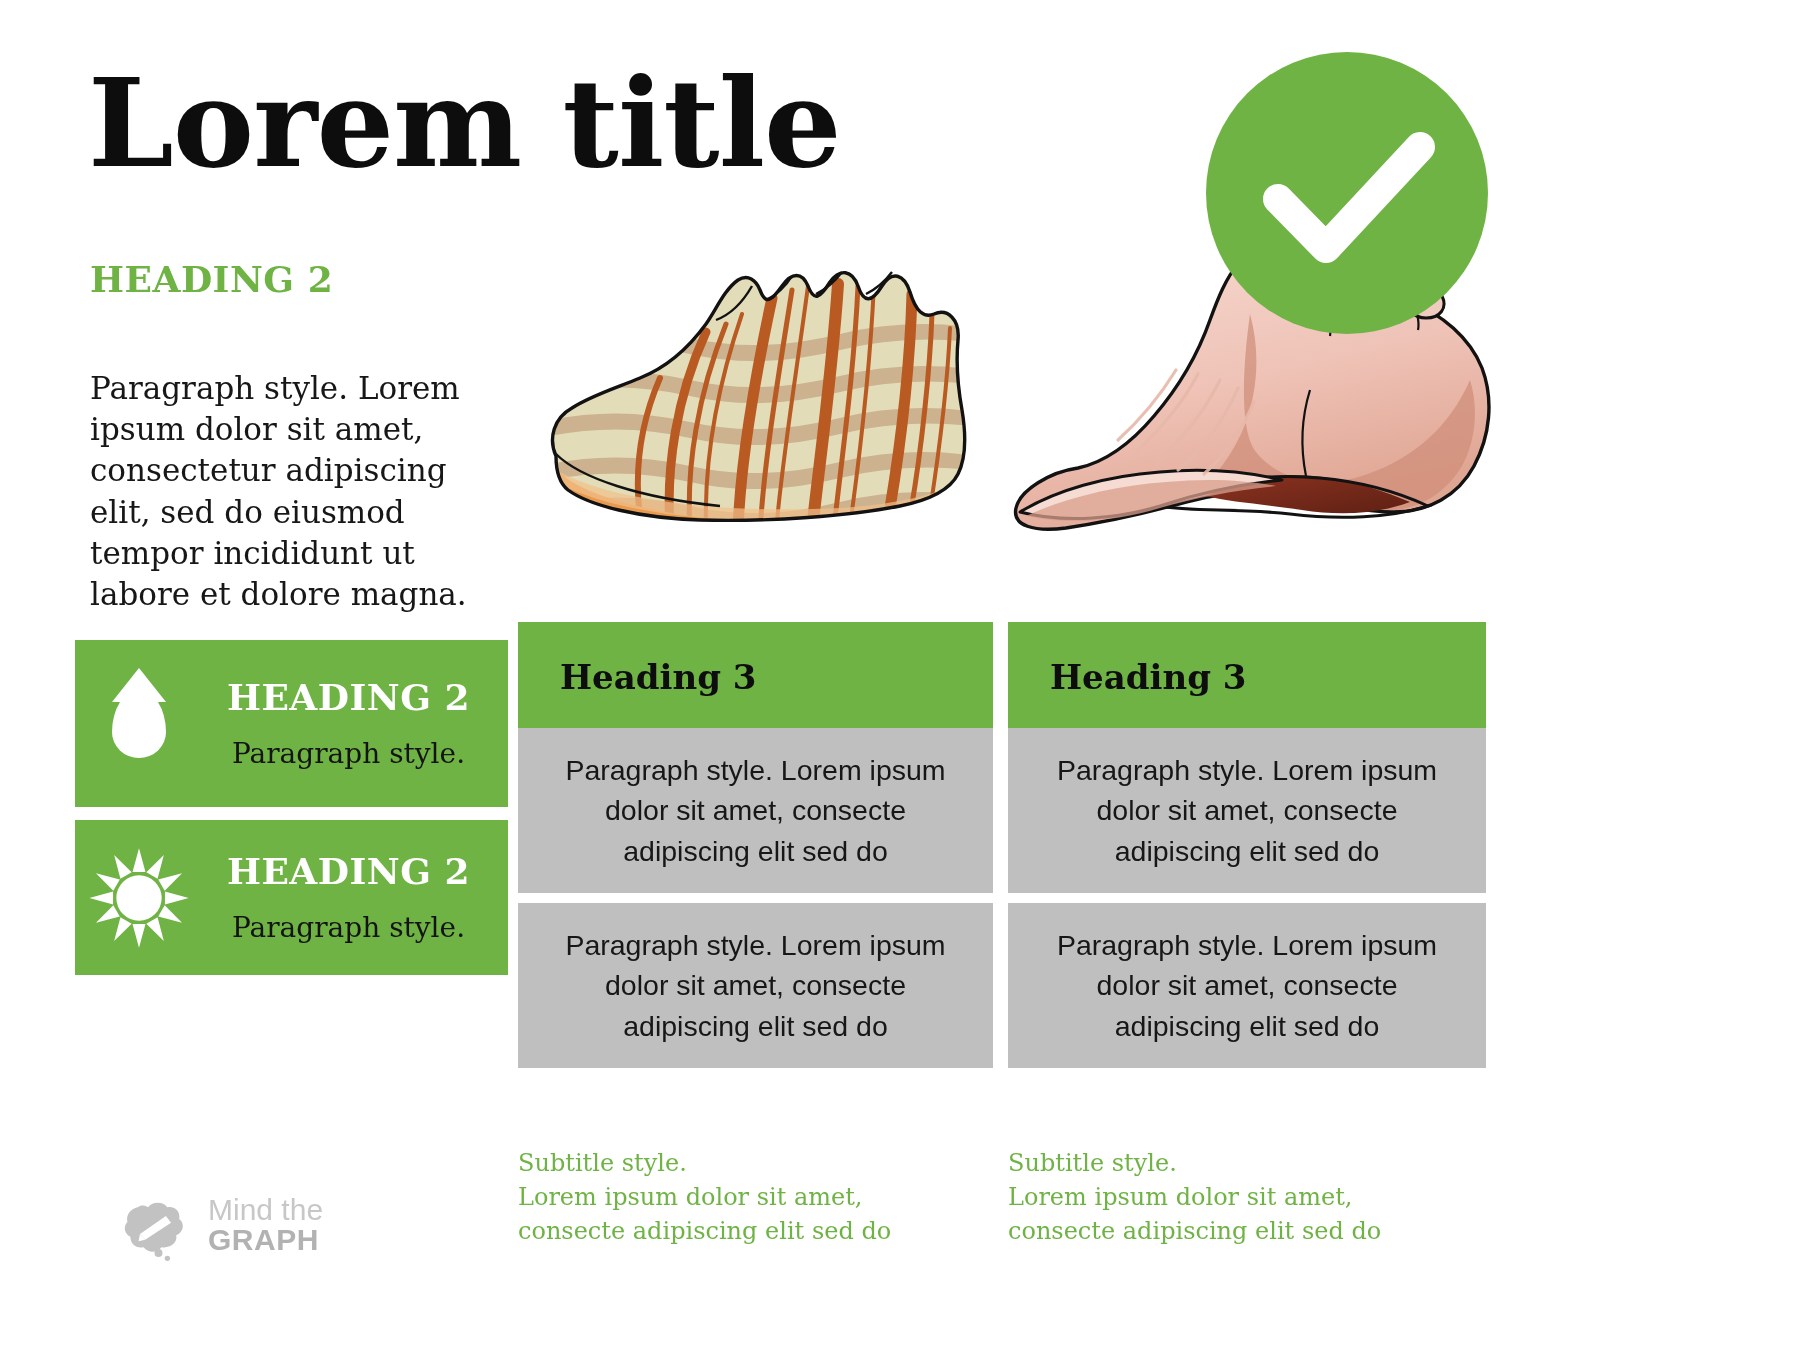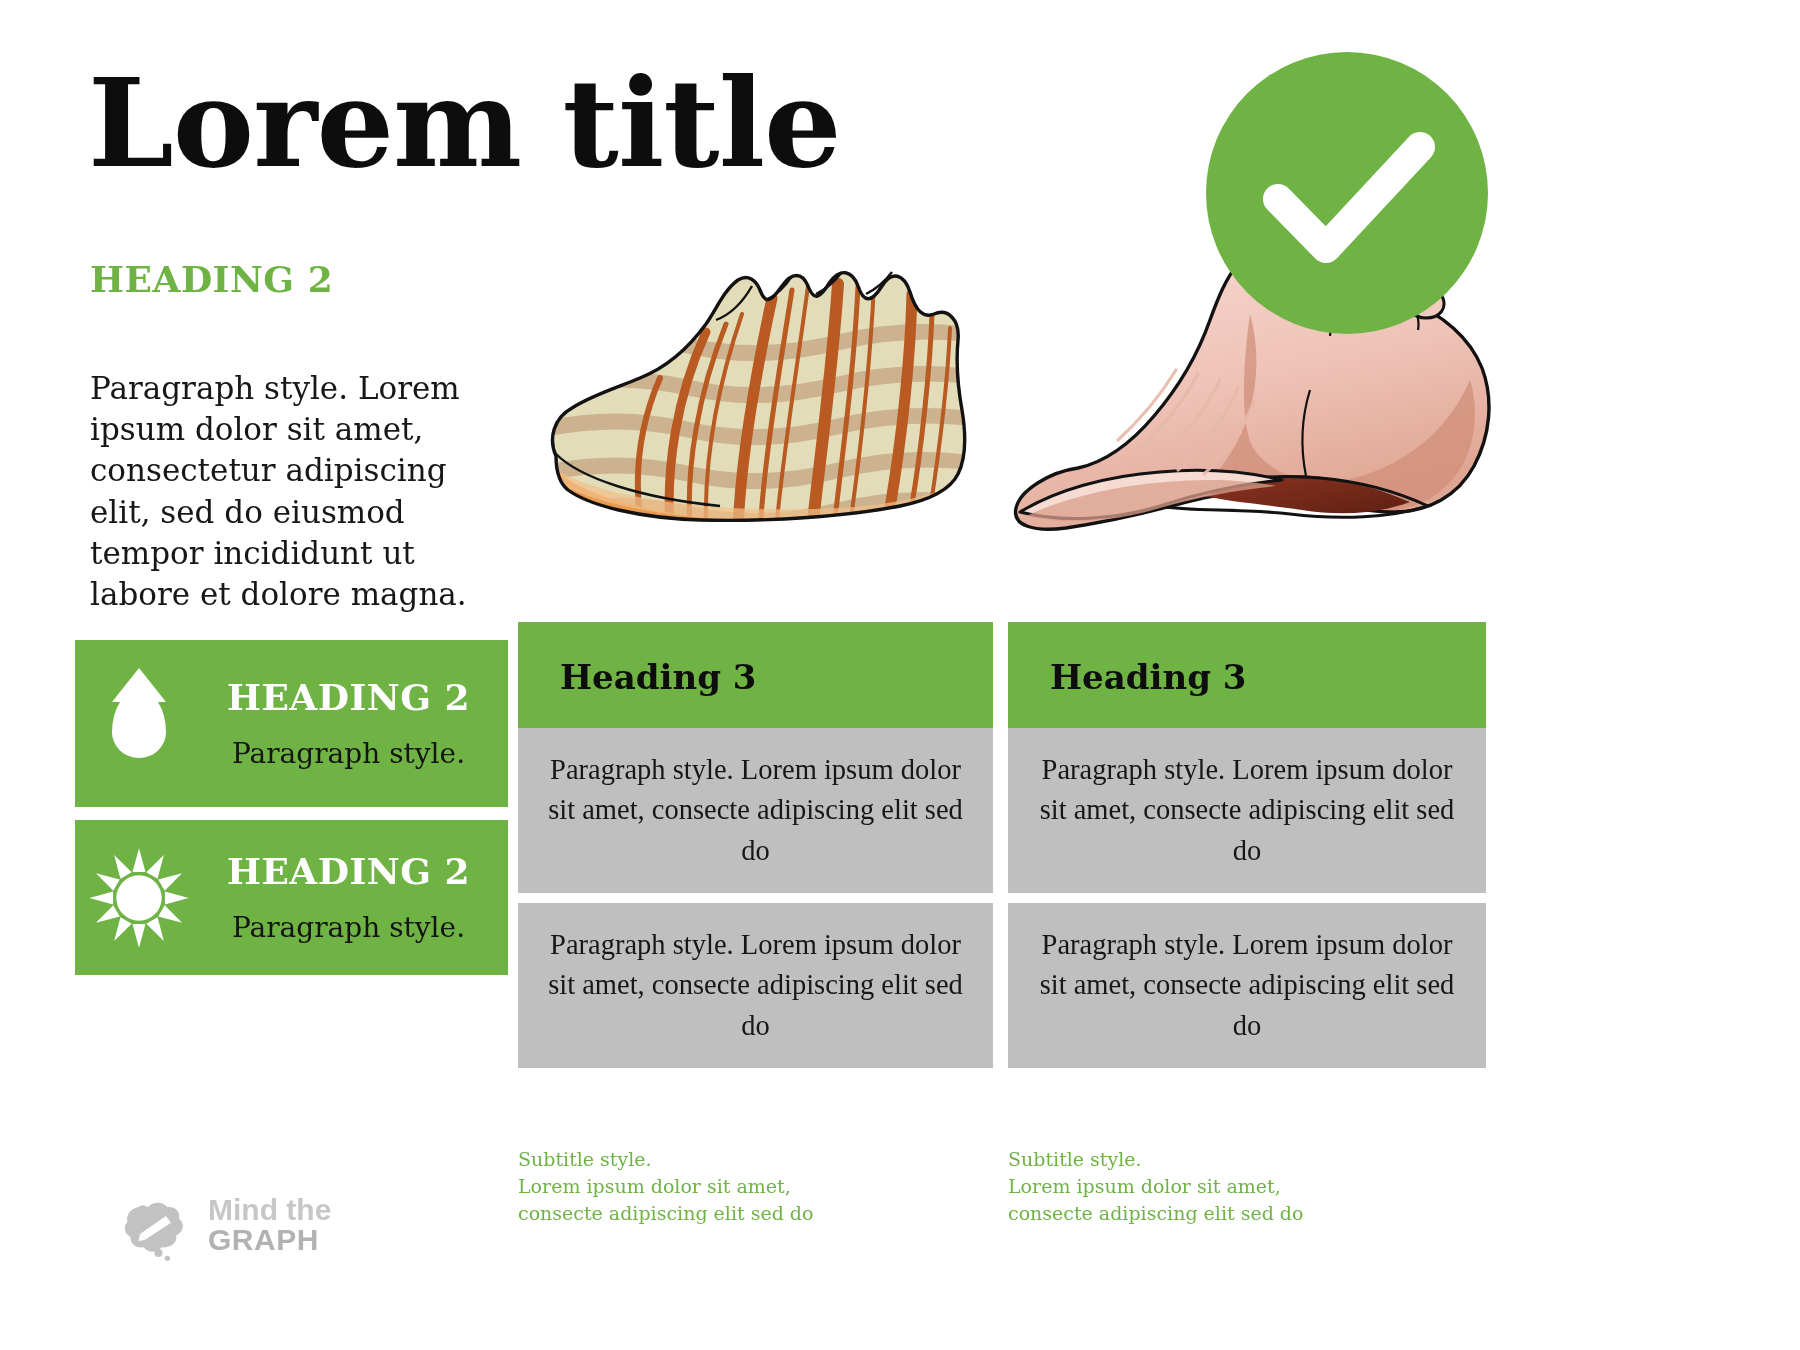--- a/index.html
+++ b/index.html
@@ -135,37 +135,37 @@
 
   .gray-box {
     position: absolute;
     background: #bfbfbf;
     display: flex;
     align-items: center;
     justify-content: center;
   }
   .gray-box p {
     margin: 0;
-    font-family: Liberation Serif, serif;
+    font-family: Liberation Sans, sans-serif;
     font-weight: 400;
     font-size: 28.5px;
     line-height: 1.42;
     color: #171717;
     text-align: center;
     padding: 0 22px;
   }
   .gray-1 { top: 728px; height: 165px; }
   .gray-2 { top: 903px; height: 165px; }
 
   .subtitle-block {
     position: absolute;
     top: 1146px;
     font-family: "DejaVu Serif", serif;
     font-weight: 400;
-    font-size: 19px;
+    font-size: 24px;
     line-height: 1.42;
     color: #6fb344;
   }
 
   
   .check-circle {
     position: absolute;
     left: 1206px;
     top: 52px;
     width: 282px;
@@ -183,21 +183,21 @@
     display: flex;
     align-items: center;
     gap: 14px;
   }
   .logo-text {
     font-family: "Liberation Sans", sans-serif;
     line-height: 1.0;
   }
   .logo-line1 {
     font-size: 30px;
-    font-weight: 700;
+    font-weight: 400;
     color: #c7c7c7;
     display: block;
   }
   .logo-line2 {
     font-size: 30px;
     font-weight: 700;
     color: #b2b2b2;
     display: block;
     letter-spacing: 0.5px;
   }

